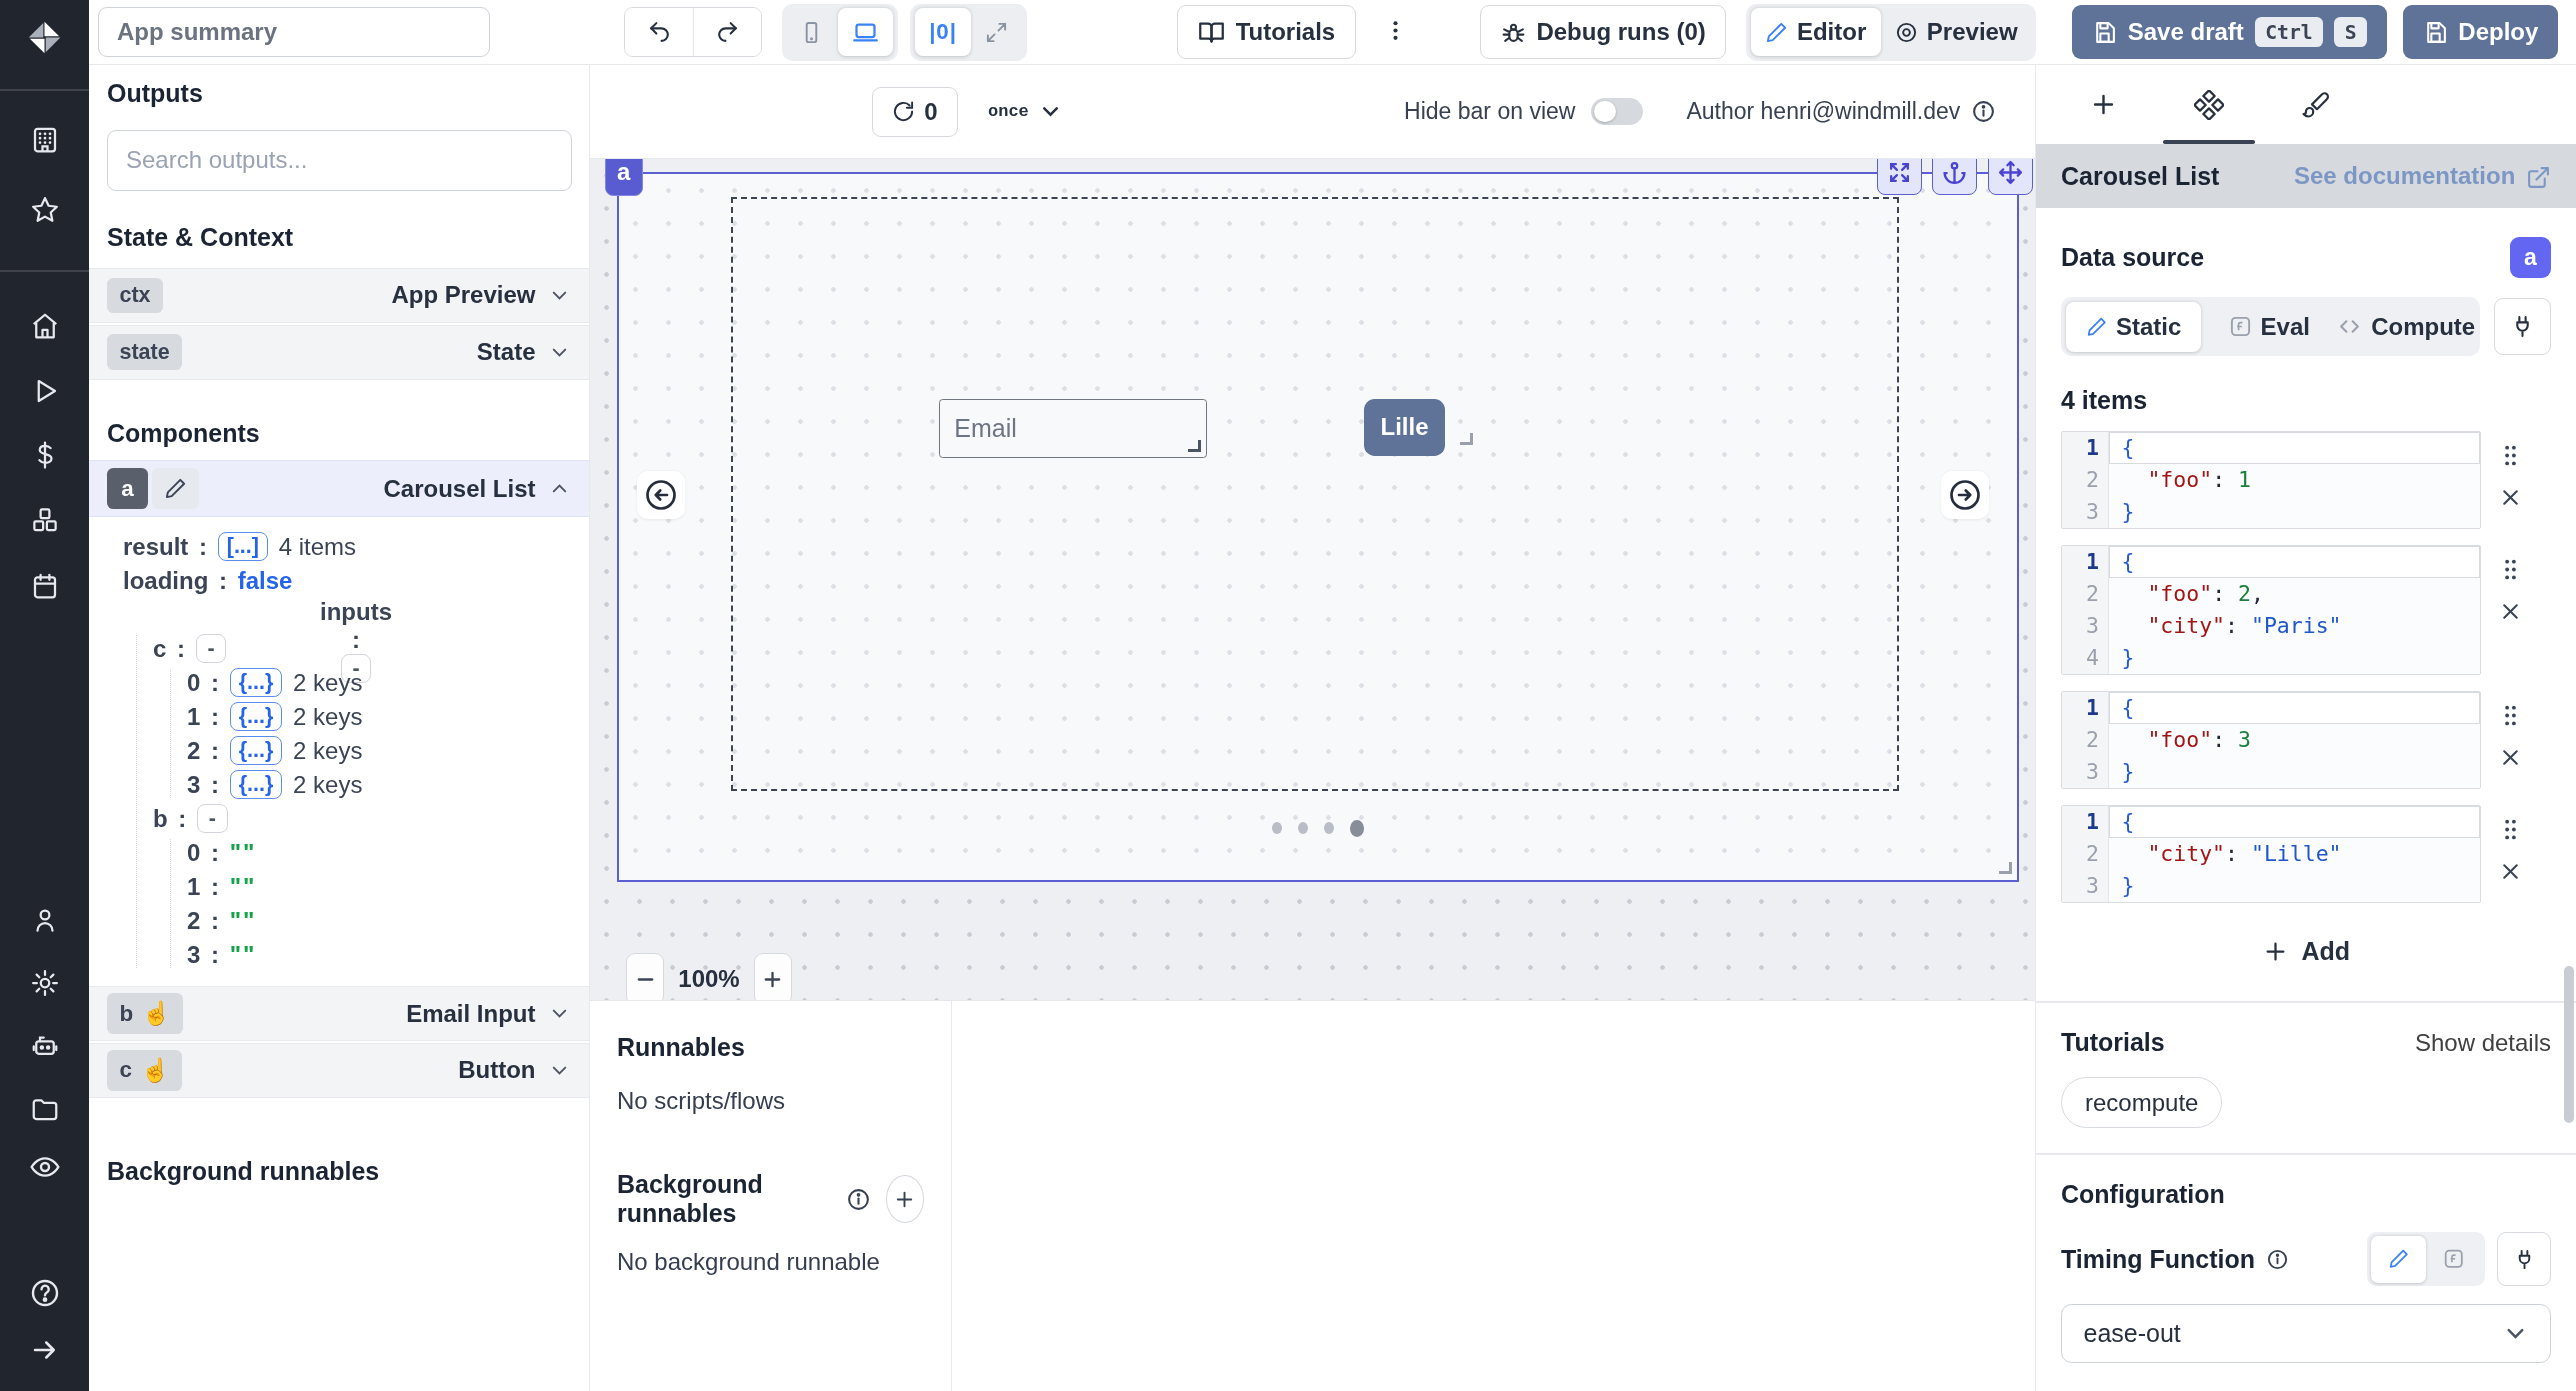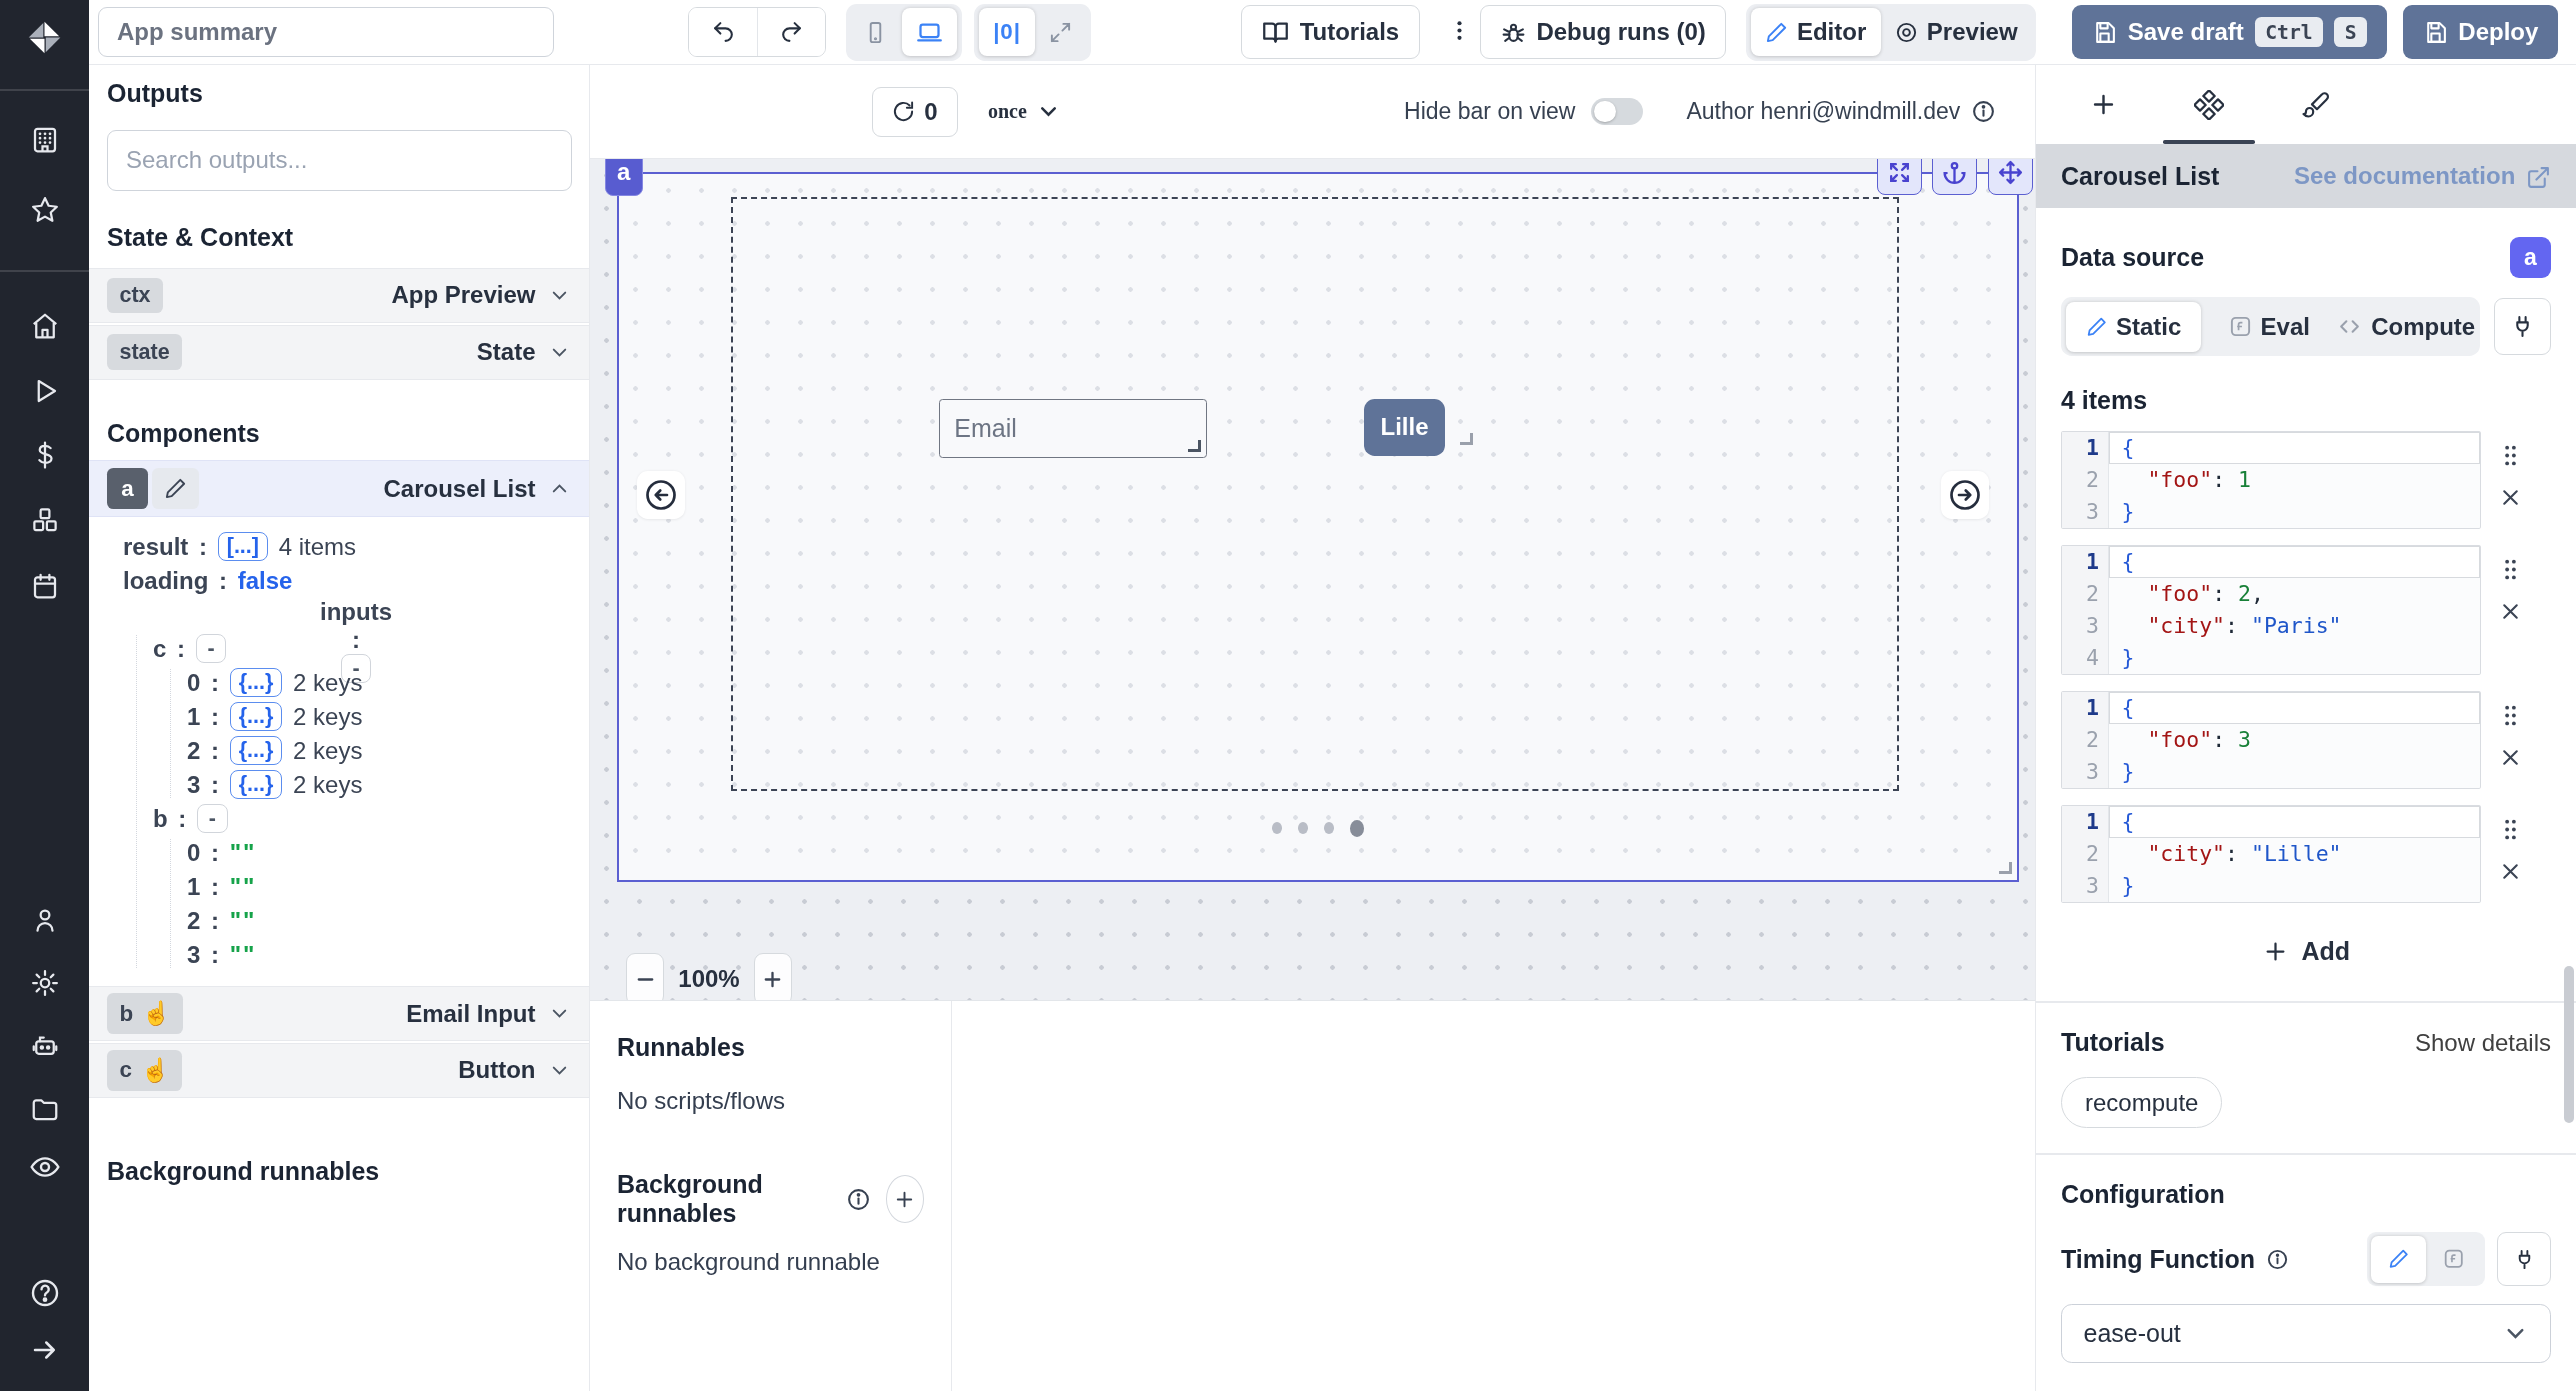--- a/index.html
+++ b/index.html
@@ -8,21 +8,21 @@
   svg { display:block; }
   .ic { display:inline-flex; align-items:center; justify-content:center; flex:none; }
 
   
   #rail { position:absolute; left:0; top:0; width:89px; height:1392px; background:#21252e; z-index:30; }
   .rail-item { position:absolute; left:0; width:89px; display:flex; justify-content:center; color:#e7e9ee; }
   .rail-div { position:absolute; left:0; width:89px; height:1.8px; background:rgba(255,255,255,.14); }
 
   
   #topbar { position:absolute; left:89px; top:0; width:2487px; height:65px; background:#fff; border-bottom:1.8px solid #e7e9ed; display:flex; align-items:center; z-index:20; }
-  .app-summary { margin-left:9px; width:456px; height:50px; border:1.8px solid #cfd4db; border-radius:9px; padding:0 18px; font-size:24px; color:#6b7280; font-family:"Liberation Sans",sans-serif; outline:none; font-weight:600; }
+  .app-summary { margin-left:9px; width:392px; height:50px; border:1.8px solid #cfd4db; border-radius:9px; padding:0 18px; font-size:24px; color:#6b7280; font-family:"Liberation Sans",sans-serif; outline:none; font-weight:600; }
   .btn-group { display:flex; border:1.8px solid #d6dade; border-radius:9px; overflow:hidden; background:#fff; }
   .btn-group .gbtn { width:68px; height:48px; display:flex; align-items:center; justify-content:center; background:#fff; border:none; color:#27303f; }
   .btn-group .gbtn + .gbtn { border-left:1.8px solid #e3e6ea; }
   .seg { display:flex; align-items:center; background:#eceef2; border-radius:10.7px; padding:4.5px; }
   .seg .segbtn { height:48px; display:flex; align-items:center; justify-content:center; gap:9px; border:none; background:transparent; border-radius:8px; color:#8a93a2; padding:0 14.3px; font-size:24px; font-weight:600; font-family:inherit; }
   .seg .segbtn.active { background:#fff; box-shadow:0 0.9px 3.6px rgba(0,0,0,.18); color:#27303f; }
   .btn { height:54px; display:inline-flex; align-items:center; gap:10.7px; border:1.8px solid #d6dade; background:#fff; border-radius:9px; padding:0 19.7px; font-size:24px; font-weight:700; color:#27303f; font-family:inherit; }
   .btn-primary { height:54px; display:inline-flex; align-items:center; gap:10.7px; border:none; background:#5f7398; border-radius:9px; padding:0 19.7px; font-size:24px; font-weight:700; color:#fff; font-family:inherit; }
   kbd { background:#e9ecf1; color:#3b4454; border-radius:6.3px; padding:3.6px 10.7px; font-family:"DejaVu Sans Mono",monospace; font-size:19.7px; font-weight:700; }
   .centerzero { font-size:22.4px; font-weight:700; color:#3b82f6; letter-spacing:0.9px; }
@@ -50,21 +50,21 @@
   .chip-minus { border:1.8px solid #d1d5db; color:#4b5563; border-radius:8px; padding:0 10.7px; font-size:21.5px; font-weight:700; line-height:27px; }
   .tsuffix { margin-left:10.7px; color:#3b4454; }
   .tval-bool { color:#2563eb; font-weight:700; }
   .tval-str { color:#16a34a; font-weight:700; letter-spacing:1.8px; }
   .guide { position:absolute; border-left:1.8px dotted #d3d7de; width:0; }
 
   
   #canvasregion { position:absolute; left:590px; top:65px; width:1445px; height:1326px; }
   .canvas-toolbar { height:94px; background:#fff; border-bottom:1.8px solid #e7e9ed; display:flex; align-items:center; padding:0 39px 0 282px; }
   .refresh-box { width:86px; height:50px; border:1.8px solid #d6dade; border-radius:9px; display:flex; align-items:center; justify-content:center; gap:9px; color:#27303f; font-weight:600; background:#fff; }
-  .once { margin-left:30px; display:flex; align-items:center; gap:9px; font-weight:600; color:#27303f; background:none; border:none; font-size:20px; font-family:Liberation Serif, serif; }
+  .once { margin-left:30px; display:flex; align-items:center; gap:9px; font-weight:600; color:#27303f; background:none; border:none; font-size:17px; font-family:Liberation Mono, monospace; }
   .toggle { width:52px; height:27px; border-radius:14.3px; background:#d6dade; position:relative; border:none; }
   .toggle .knob { position:absolute; left:2.7px; top:2.7px; width:21.5px; height:21.5px; border-radius:50%; background:#fff; box-shadow:0 0.9px 2.7px rgba(0,0,0,.25); }
   .canvas-body { position:relative; height:841px; background-color:#edeff3; background-image:radial-gradient(circle,#c8ccd4 2px,transparent 2.5px); background-size:33px 33px; overflow:hidden; }
   .component { position:absolute; left:27px; top:12.5px; width:1402px; height:710px; border:2.7px solid #5b5fd1; background-color:#f8f9fb; background-image:radial-gradient(circle,#dcdfe5 2px,transparent 2.5px); background-size:33px 33px; }
   .comp-tag { position:absolute; left:-14.3px; top:-25px; width:38px; height:47px; background:#585cd0; border:1.8px solid #8588e2; border-radius:8px; color:#fff; font-size:24px; font-weight:700; display:flex; align-items:center; justify-content:center; z-index:3; }
   .comp-actions { position:absolute; right:-16px; top:-24px; display:flex; gap:10.7px; z-index:3; }
   .act-btn { width:45px; height:45px; background:#e3e6fb; border:1.8px solid #5b5fd1; border-radius:8px; display:flex; align-items:center; justify-content:center; color:#4943cf; }
   .carousel-frame { position:absolute; left:112px; top:23px; width:1168px; height:594px; border:2.7px dashed #3c4454; }
   .email-input { position:absolute; left:320px; top:225px; width:268px; height:59px; border:1.8px solid #707682; border-radius:3.6px; background:#f8f9fb; padding:0 14.3px; font-size:25px; color:#6d7584; font-family:inherit; outline:none; }
   .email-input::placeholder { color:#6d7584; }

